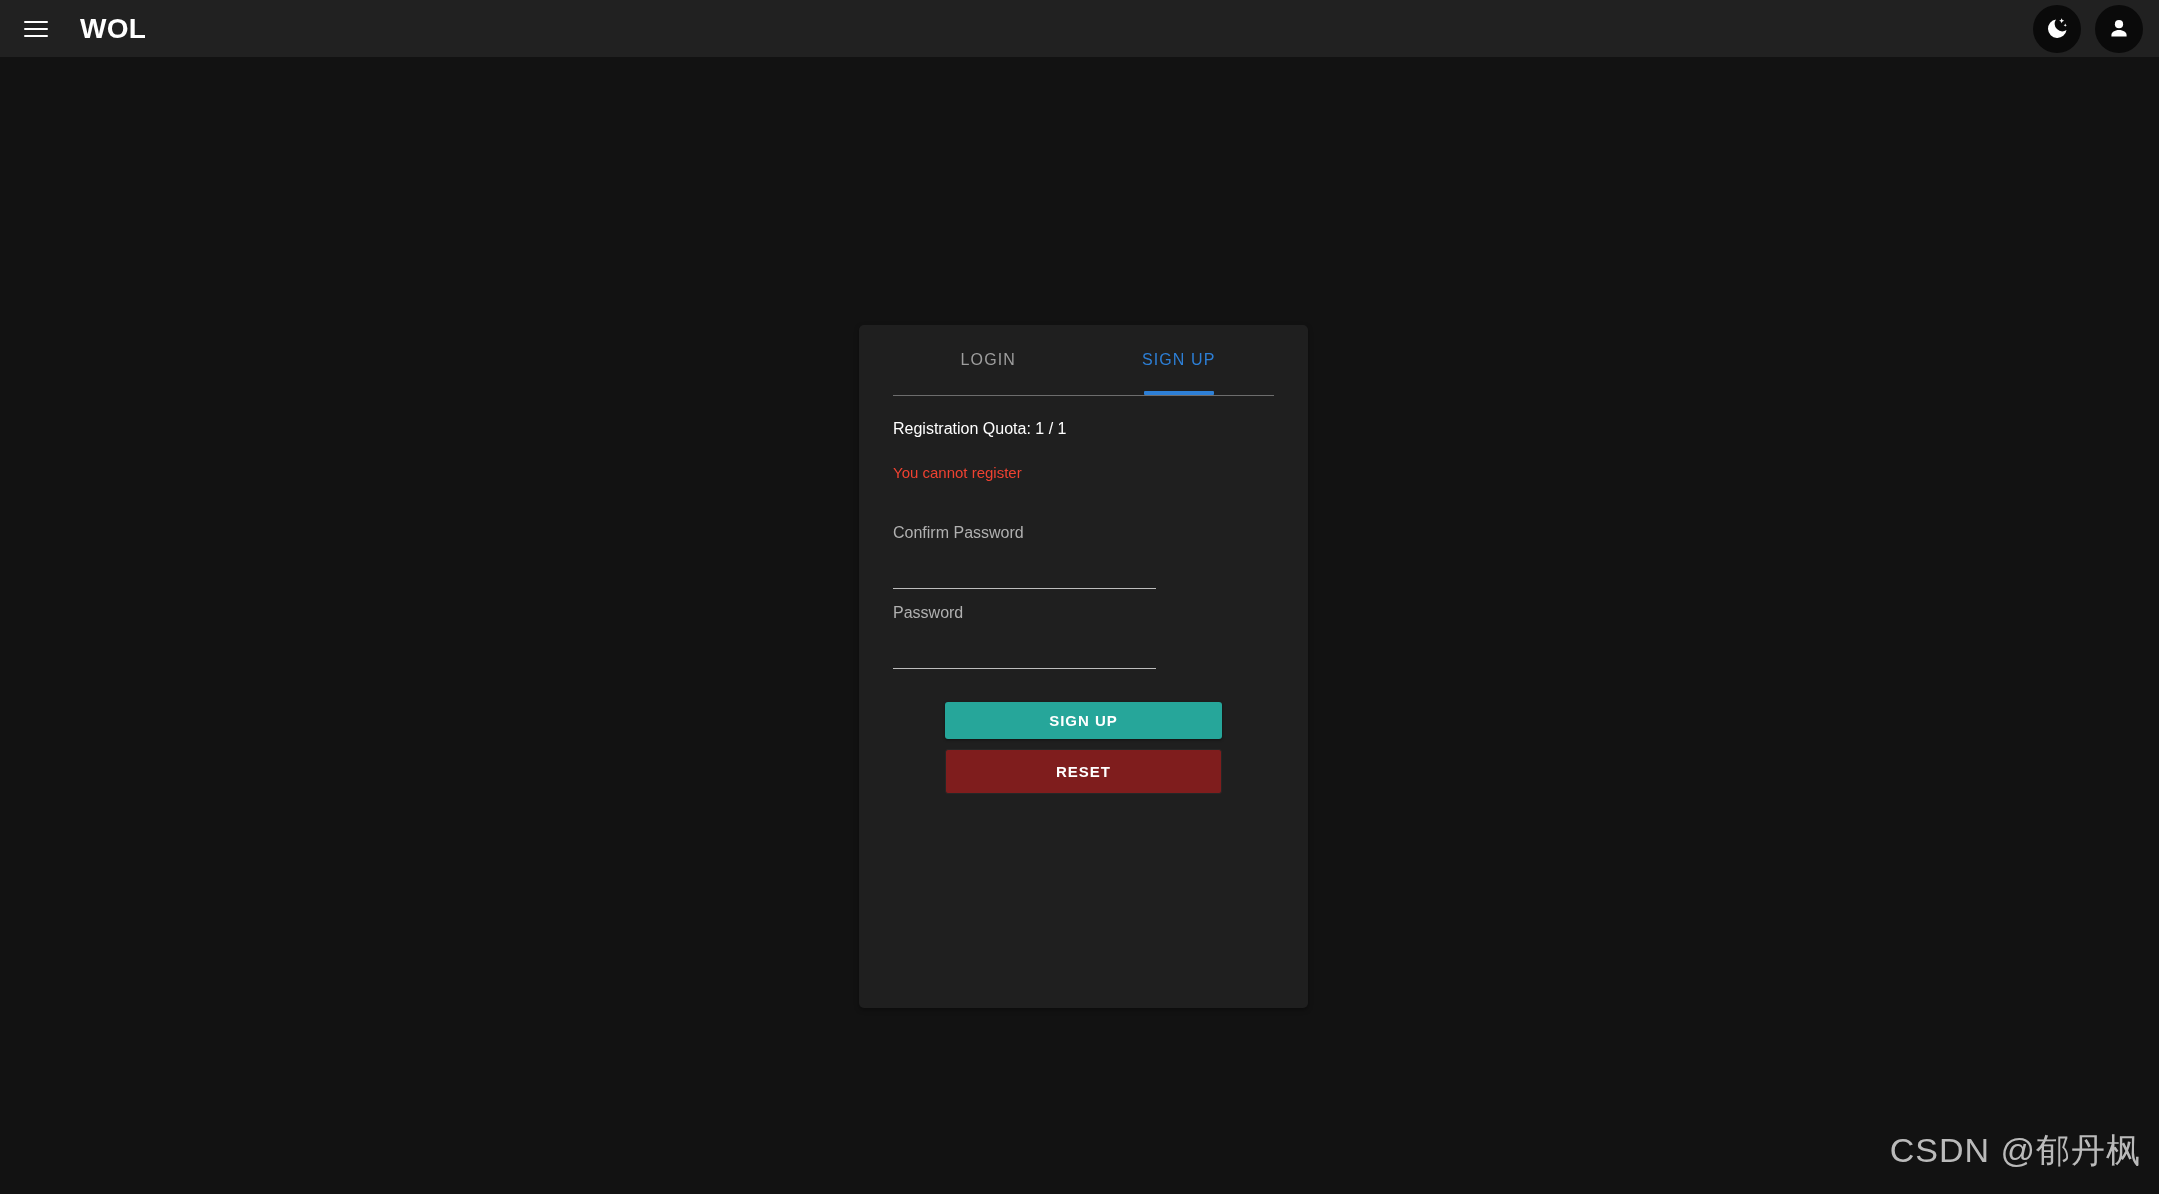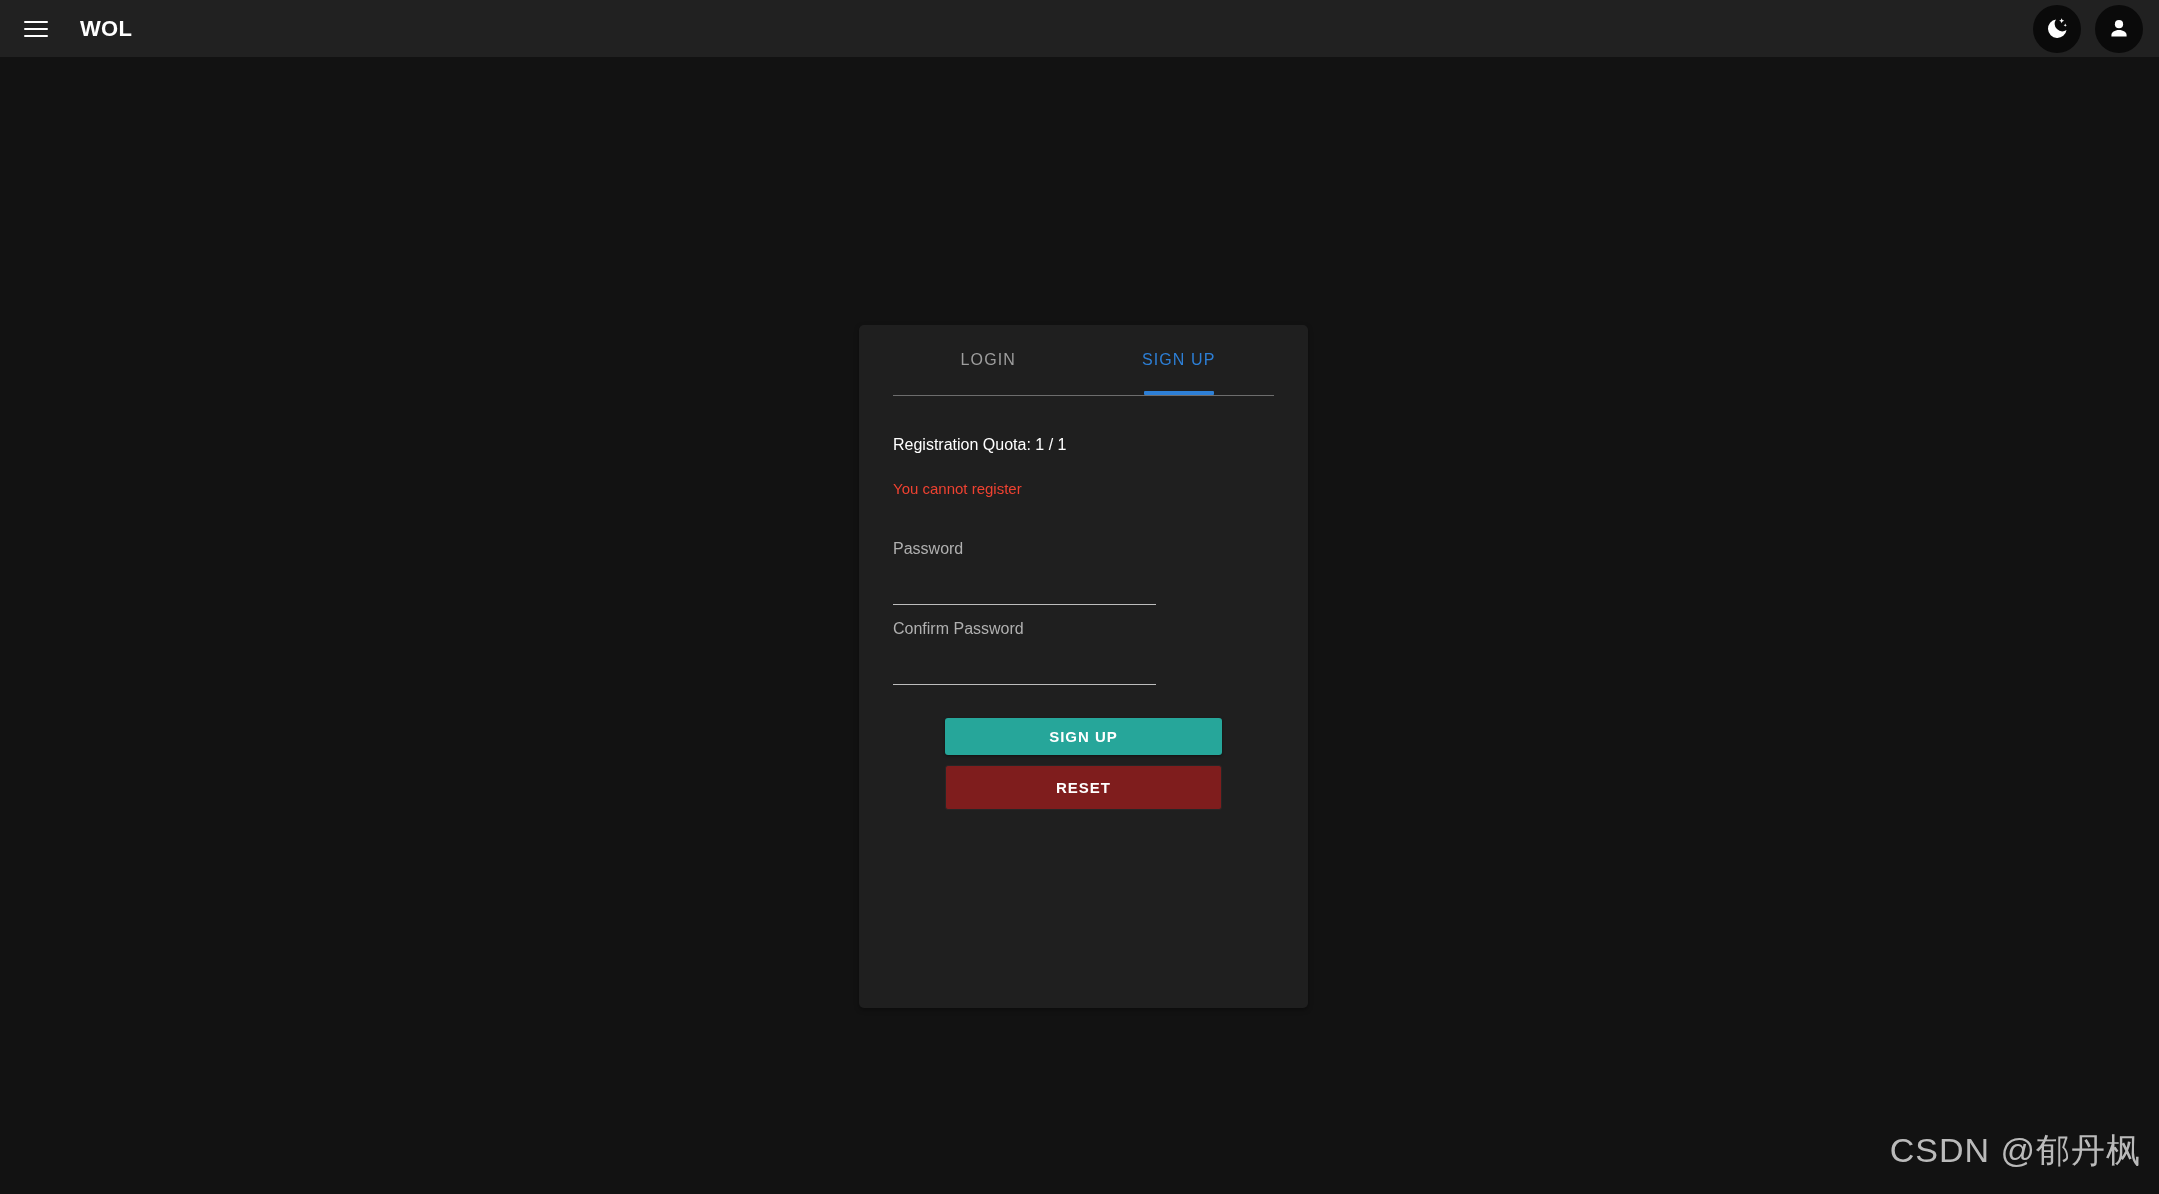--- a/index.html
+++ b/index.html
@@ -44,21 +44,21 @@
   }
   .menu-btn span {
     display: block;
     width: 24px;
     height: 2px;
     background: #ffffff;
     border-radius: 1px;
   }
   .brand {
     color: #ffffff;
-    font-size: 22px;
+    font-size: 28px;
     font-weight: bold;
     letter-spacing: 0.3px;
     margin-left: 22px;
     line-height: 1;
     user-select: none;
   }
   .appbar-spacer { flex: 1 1 auto; }
 
   .icon-btn {
     width: 48px;
@@ -132,21 +132,21 @@
   .card-body {
     padding: 22px 34px 0 34px;
     box-sizing: border-box;
   }
 
   .quota {
     color: #ffffff;
     font-size: 16px;
     font-weight: 500;
     line-height: 1.4;
-    margin: 16px 0 22px 0;
+    margin: 0 0 22px 0;
   }
   .warning {
     color: #ef4231;
     font-size: 15px;
     line-height: 1.4;
     margin: 0 0 42px 0;
   }
 
   .field {
     position: relative;
@@ -269,26 +269,26 @@
   </div>
   <div class="tabs-divider"></div>
 
   <div class="card-body">
 
     <p class="quota">Registration Quota: 1 / 1</p>
     <p class="warning">You cannot register</p>
 
 
     <div class="field">
-      <label class="field-label">Password</label>
+      <label class="field-label">Confirm Password</label>
       <input class="field-input" type="password" placeholder="" style="">
     </div>
 
     <div class="field">
-      <label class="field-label">Confirm Password</label>
+      <label class="field-label">Password</label>
       <input class="field-input" type="password" placeholder="" style="">
     </div>
 
     <div class="actions">
       <button class="btn btn-signup">SIGN UP</button>
       <button class="btn btn-reset">RESET</button>
     </div>
 
   </div>
 </div>

